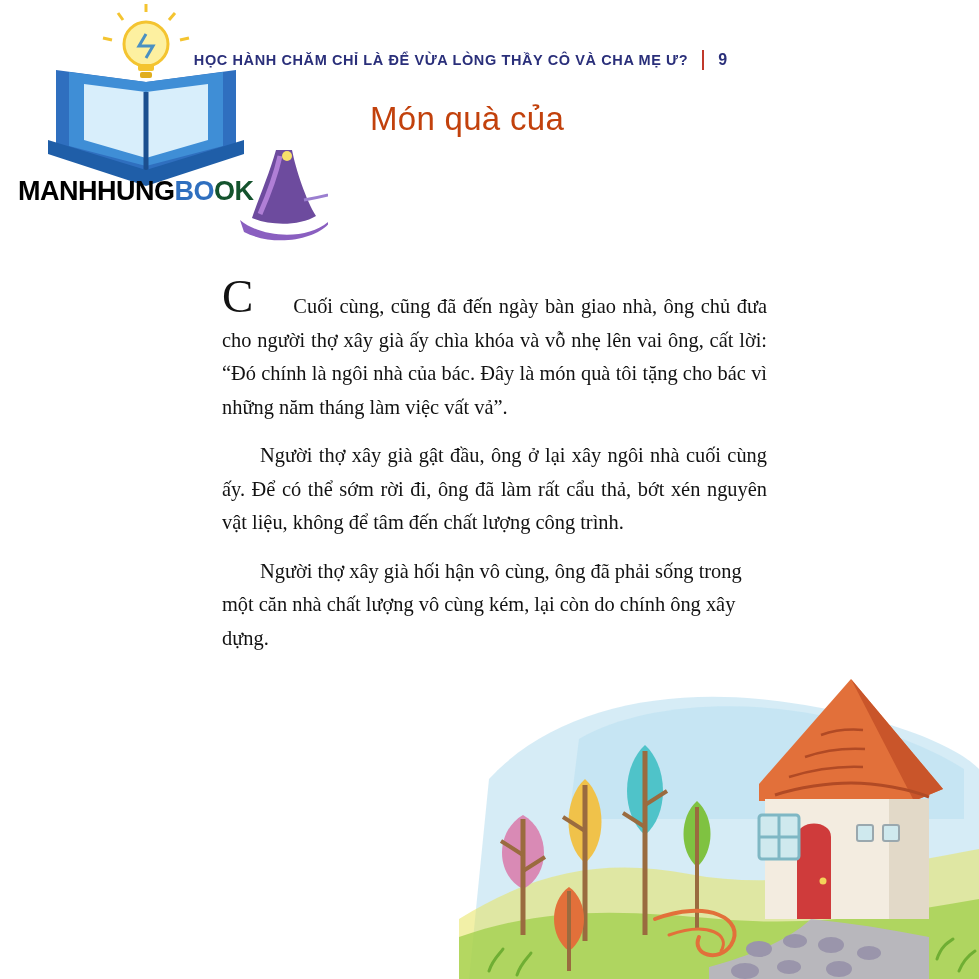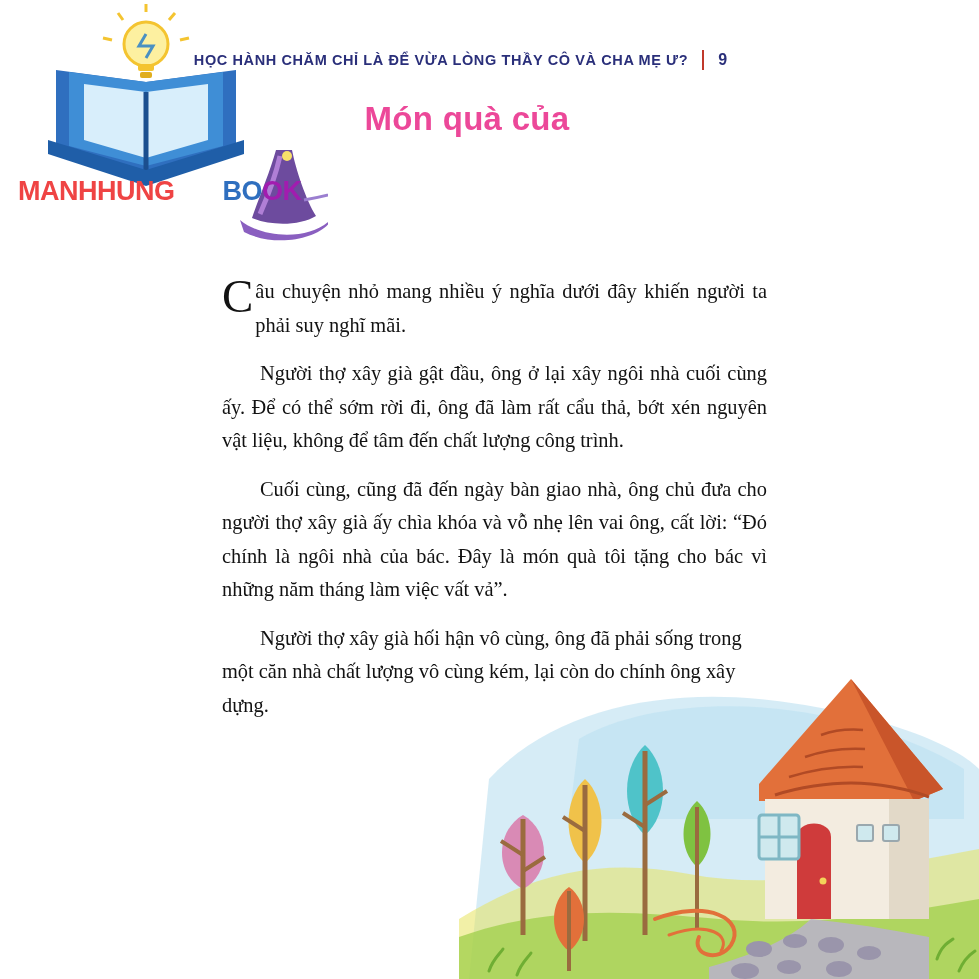--- a/index.html
+++ b/index.html
@@ -25,23 +25,23 @@
   }
   .logo-text {
     position: absolute;
     left: 10px; top: 172px;
     font-family: "Liberation Sans", sans-serif;
     font-weight: bold;
     font-size: 27px;
     letter-spacing: -0.5px;
     white-space: nowrap;
   }
-  .logo-text .t1 { color: #ef4444; }
-  .logo-text .t2 { color: #2f6fbf; margin-left: 48px; }
-  .logo-text .t3 { color: #a21caf; }
+  .logo-text .t1 { color: #000000; }
+  .logo-text .t2 { color: #2f6fbf; }
+  .logo-text .t3 { color: #14532d; }
 
   
   .header {
     position: absolute;
     left: 0; top: 50px;
     width: 921px;
     text-align: center;
   }
   .header-inner {
     display: inline-flex;
@@ -65,26 +65,25 @@
     font-weight: bold;
     font-size: 16px;
   }
 
   
   .title-block {
     position: absolute;
     left: 0; top: 96px;
     width: 914px;
     text-align: center;
-    color: #ec4899;
+    color: #c2410c;
     font-family: "Liberation Sans", sans-serif;
     font-size: 33px;
     line-height: 1.42;
     letter-spacing: 0.3px;
-    font-weight: bold;
   }
   .title-line1 { display: block; margin-left: 20px; }
   .title-line2 { display: block; margin-left: 22px; }
 
   
   .body-col {
     position: absolute;
     left: 222px; top: 275px;
     width: 545px;
     color: #121212;
@@ -162,23 +161,23 @@
       <span class="header-sep"></span>
       <span class="header-page">9</span>
     </div>
   </div>
 
   <div class="title-block">
     <span class="title-line1">Món quà của</span>
   </div>
 
   <div class="body-col">
-    <p class="para first"><span class="dropcap">C</span><span>âu chuyện nhỏ mang nhiều ý nghĩa dưới đây khiến người ta phải suy nghĩ mãi.</span></p>
+    <p class="para first"><span class="dropcap">C</span></p>
+    <p class="para">Cuối cùng, cũng đã đến ngày bàn giao nhà, ông chủ đưa cho người thợ xây già ấy chìa khóa và vỗ nhẹ lên vai ông, cất lời: “Đó chính là ngôi nhà của bác. Đây là món quà tôi tặng cho bác vì những năm tháng làm việc vất vả”.</p>
     <p class="para">Người thợ xây già gật đầu, ông ở lại xây ngôi nhà cuối cùng ấy. Để có thể sớm rời đi, ông đã làm rất cẩu thả, bớt xén nguyên vật liệu, không để tâm đến chất lượng công trình.</p>
-    <p class="para">Cuối cùng, cũng đã đến ngày bàn giao nhà, ông chủ đưa cho người thợ xây già ấy chìa khóa và vỗ nhẹ lên vai ông, cất lời: “Đó chính là ngôi nhà của bác. Đây là món quà tôi tặng cho bác vì những năm tháng làm việc vất vả”.</p>
     <p class="para last">Người thợ xây già hối hận vô cùng, ông đã phải sống trong một căn nhà chất lượng vô cùng kém, lại còn do chính ông xây dựng.</p>
   </div>
 
   <div class="illus">
     <svg width="520" height="360" viewBox="0 0 520 360">
       <defs>
         <clipPath id="clipBox">
             <rect x="0" y="0" width="520" height="360"></rect>
           </clipPath>
       </defs>

